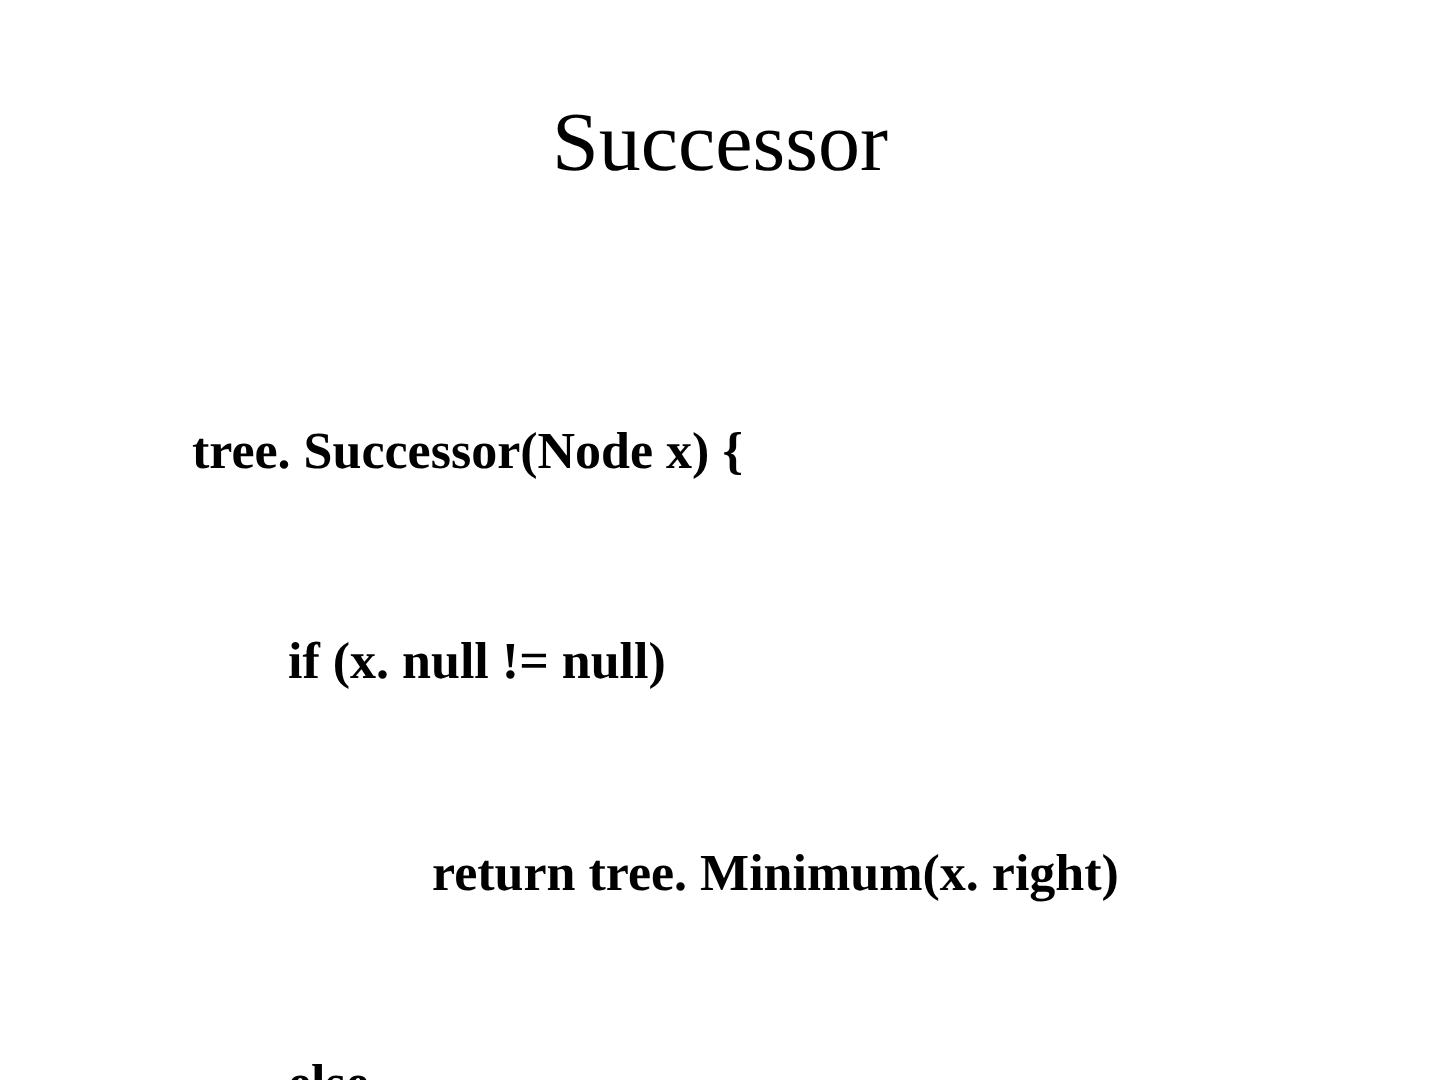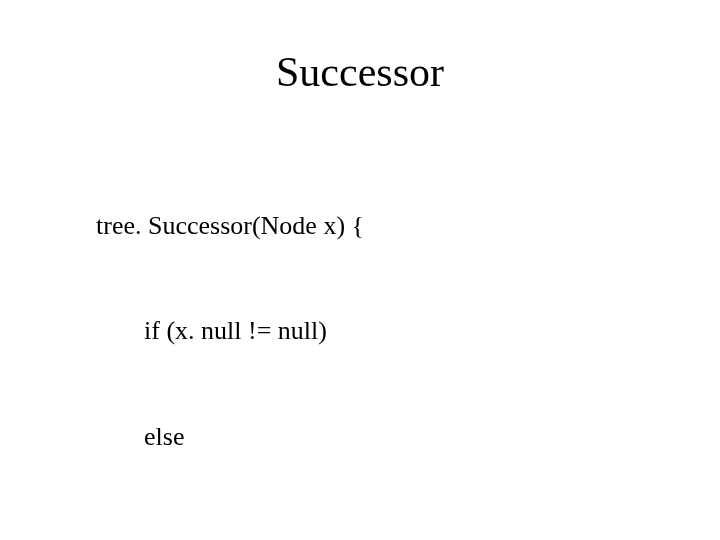--- a/index.html
+++ b/index.html
@@ -22,32 +22,33 @@
       font-weight: normal;
       margin-bottom: 42px;
     }
     .code-block {
       font-size: 26px;
       line-height: 1.35;
       margin-left: 96px;
       white-space: pre;
       font-family: "Times New Roman", Times, serif;
     }
-    .code-line { display: block; }
+    .code-line { display: block; font-weight: bold; }
     .indent-1 { padding-left: 48px; }
     .indent-2 { padding-left: 120px; }
   </style>
 </head>
 <body>
 
 <div class="slide">
   <h1 class="title">Successor</h1>
   <div class="code-block">
     <span class="code-line">tree. Successor(Node x) {</span>
     <span class="code-line indent-1">if (x. null != null)</span>
+    <span class="code-line indent-2">return tree. Minimum(x. right)</span>
     <span class="code-line indent-1">else</span>
     
     
     
     
     
   </div>
 </div>
 
 </body></html>

